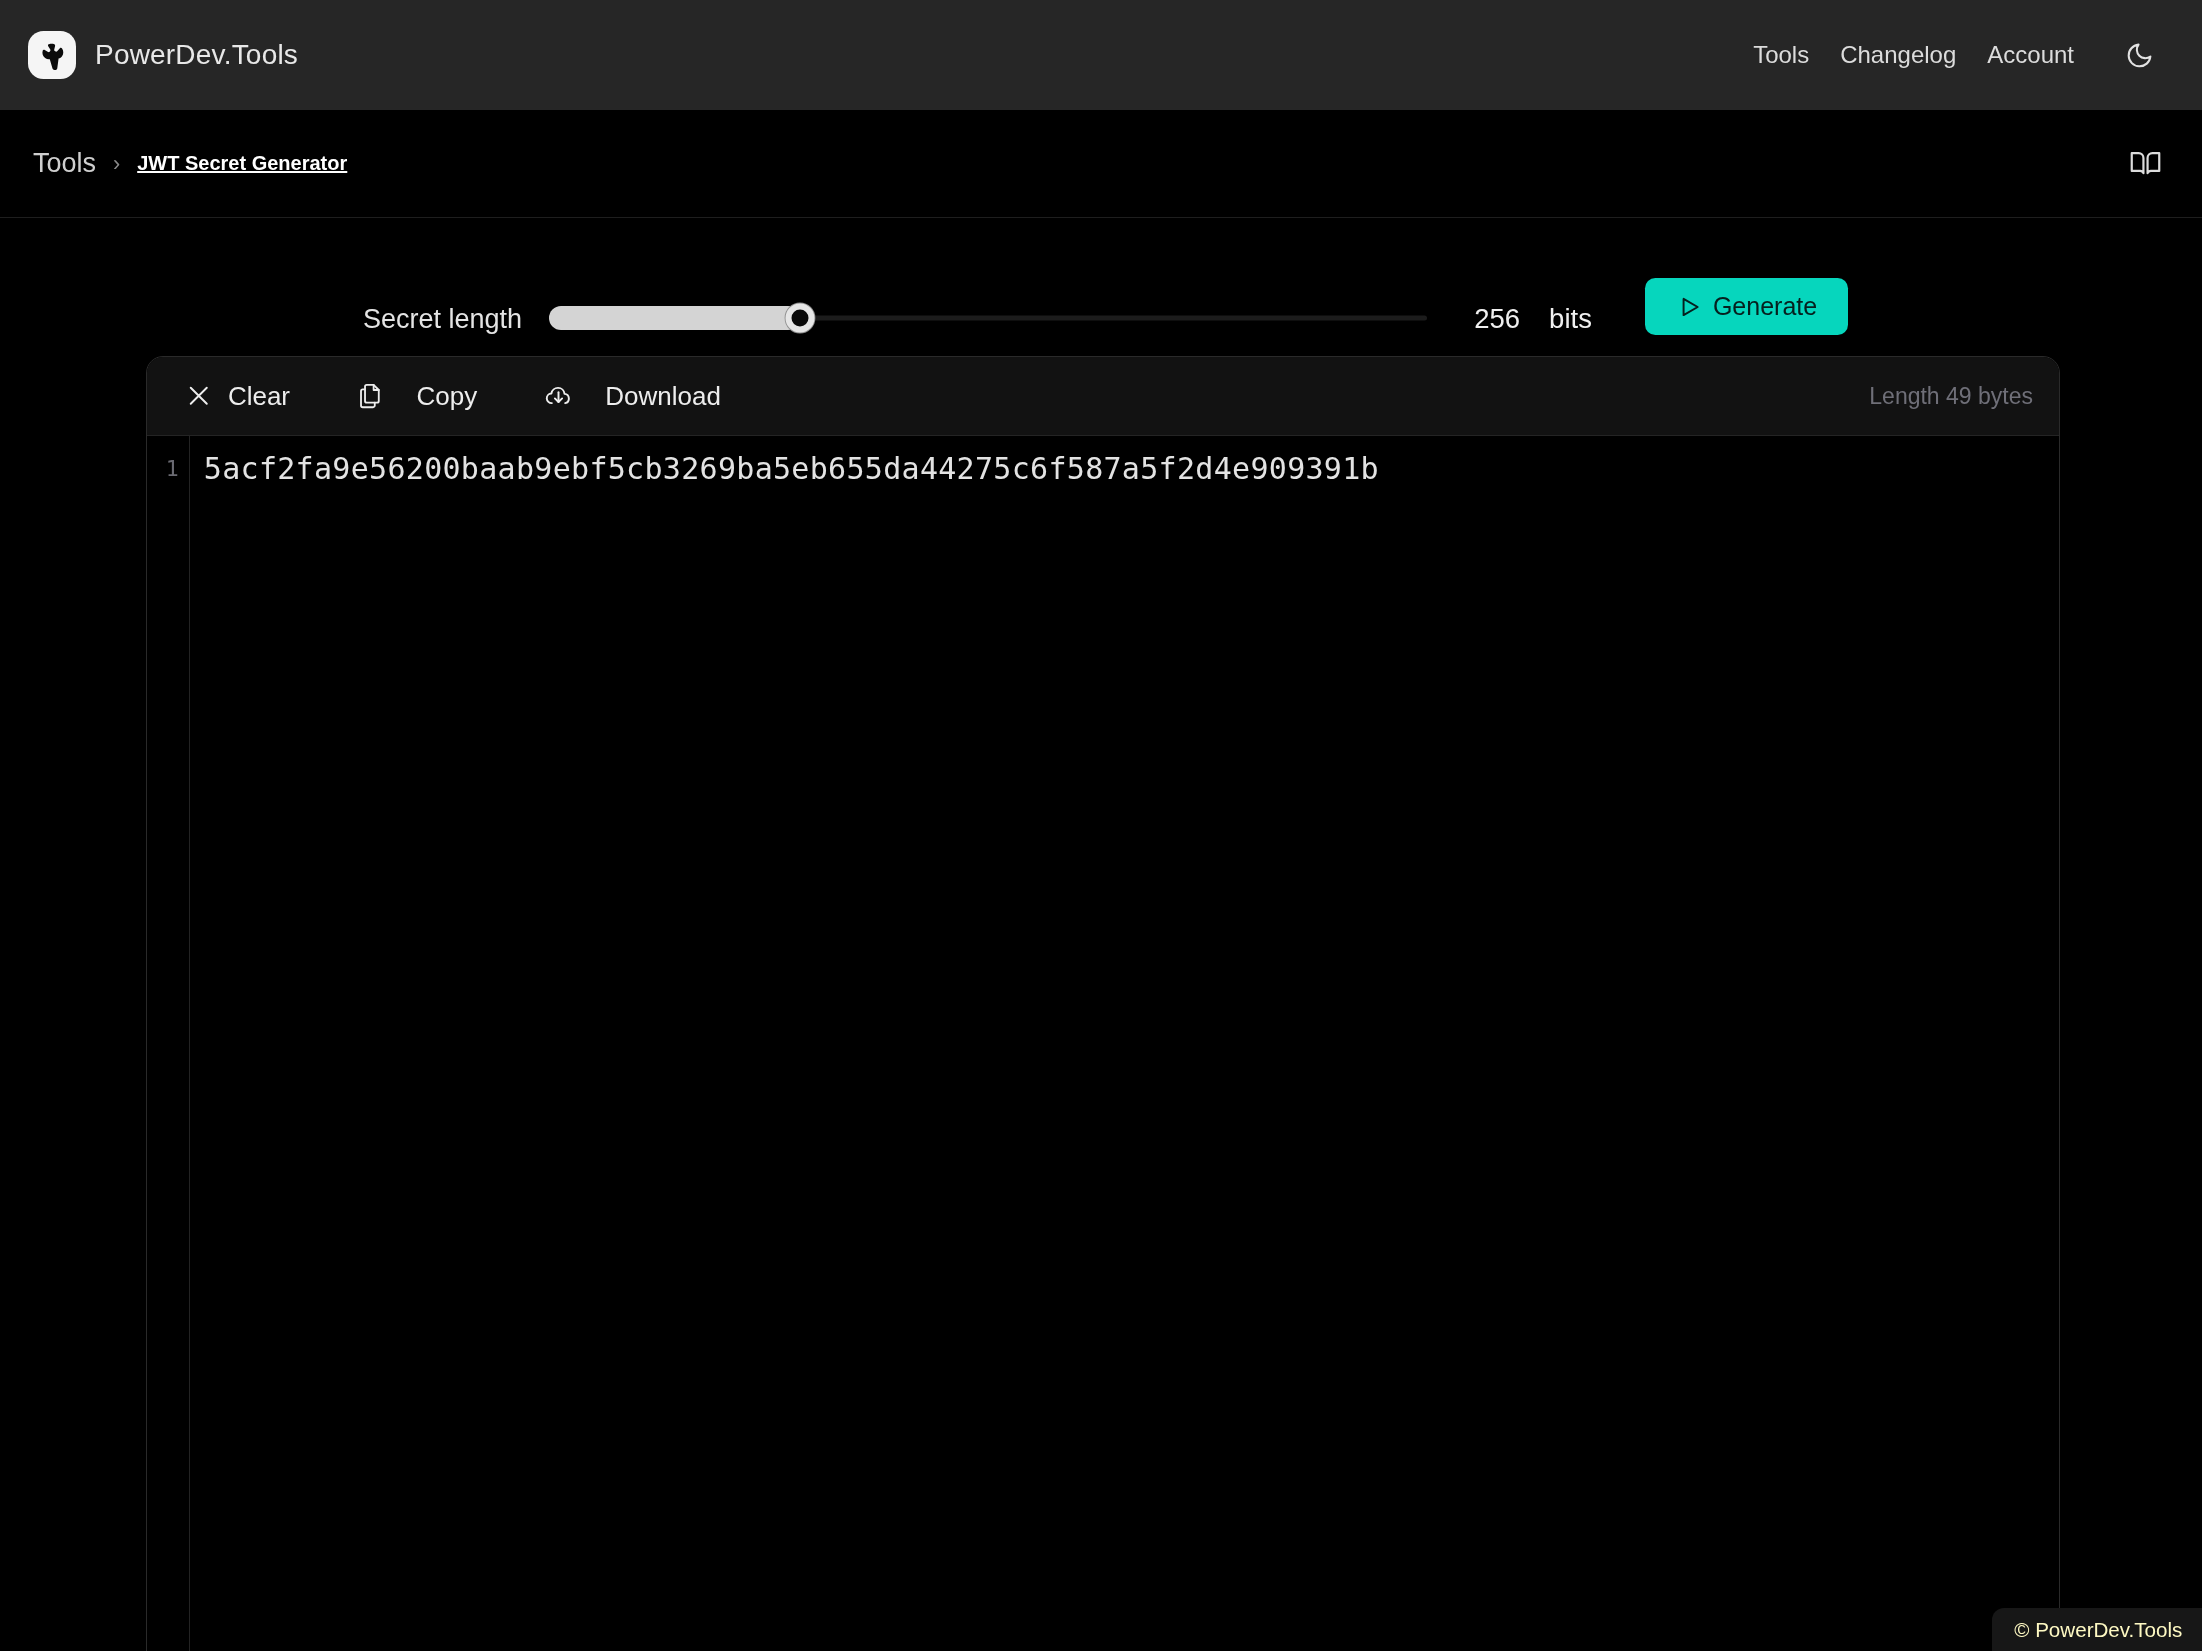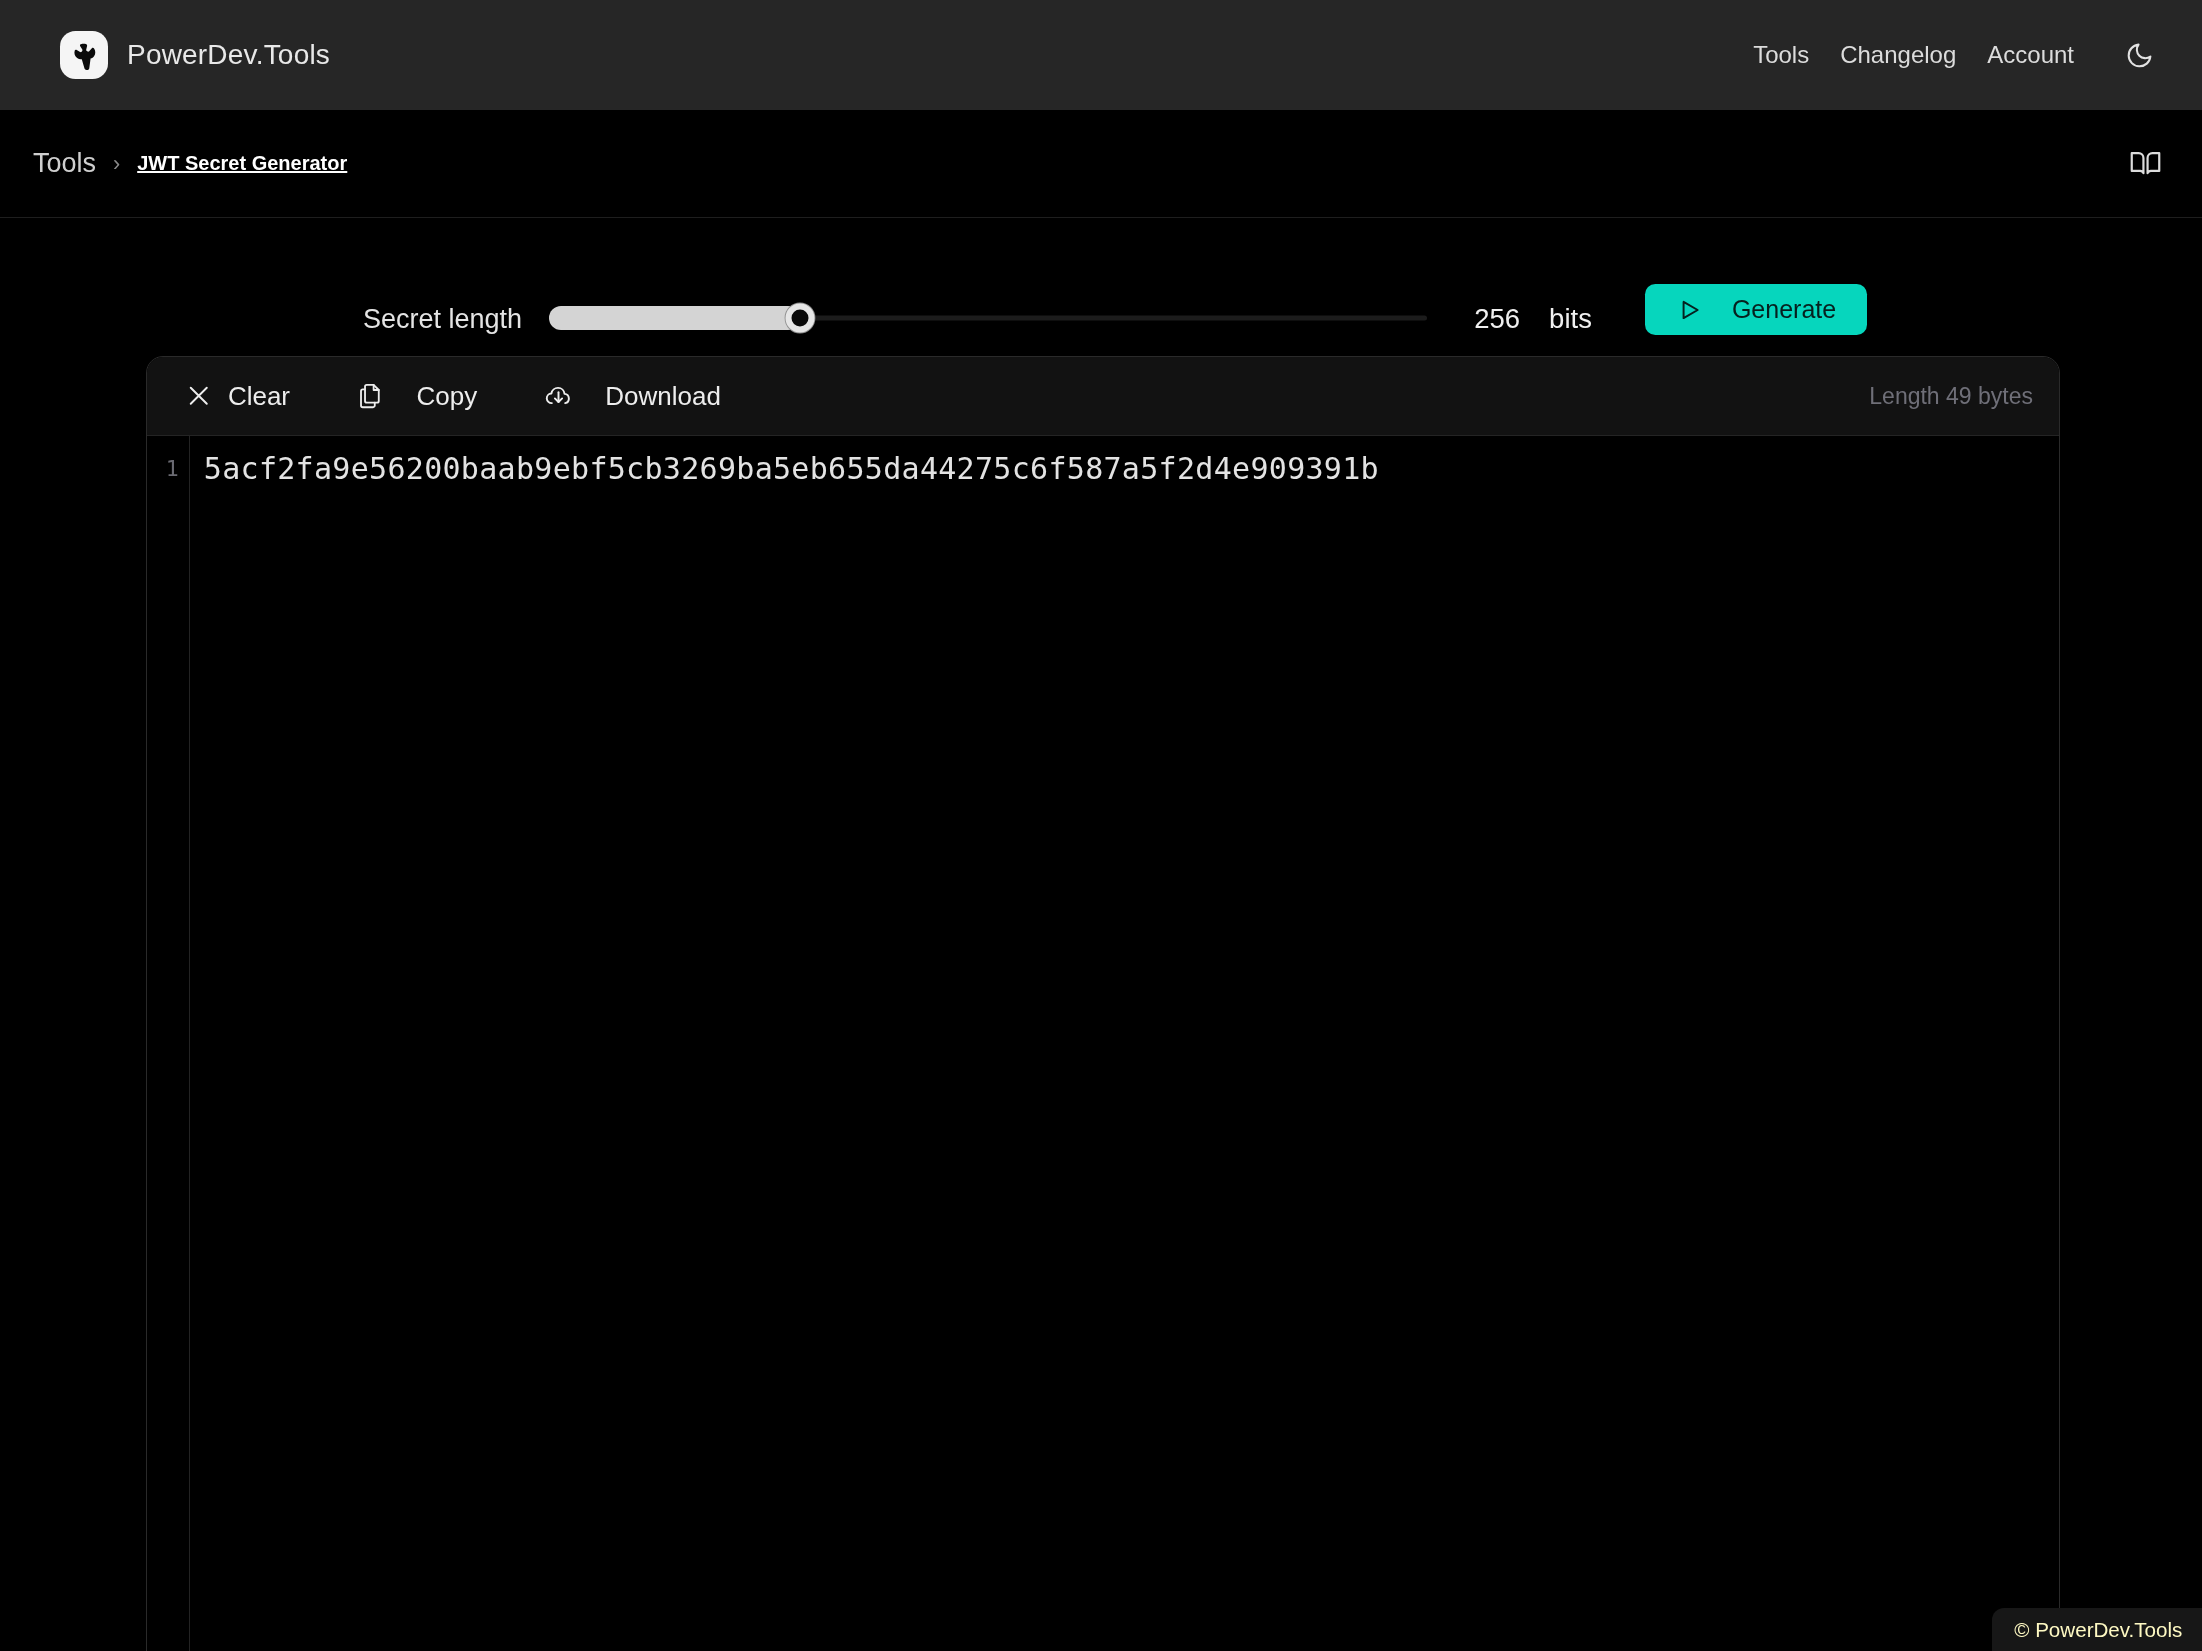--- a/index.html
+++ b/index.html
@@ -12,21 +12,21 @@
 
   
   .navbar {
     position: absolute; top: 0; left: 0;
     width: 2203px; height: 110px;
     background: #262626;
     display: flex; align-items: center;
   }
   .brand {
     display: flex; align-items: center; gap: 19px;
-    margin-left: 60px;
+    margin-left: 28px;
   }
   .brand-logo {
     width: 48px; height: 48px;
     background: #f5f5f5;
     border-radius: 15.5px;
     display: flex; align-items: center; justify-content: center;
   }
   .brand-name {
     font-size: 28px;
     color: #e8e8e8;
@@ -130,26 +130,26 @@
     font-size: 27.5px; color: #efefef;
     margin-left: 40px;
     min-width: 53px; text-align: right;
   }
   .ctl-unit {
     font-size: 27.5px; color: #efefef;
     margin-left: 29px;
   }
   .gen-btn {
     margin-left: 53px;
-    height: 51px;
+    height: 57px;
     padding: 0 31px;
     background: #06d6bd;
     border: none;
     border-radius: 10.3px;
-    display: flex; align-items: center; gap: 30px;
+    display: flex; align-items: center; gap: 11px;
     cursor: pointer;
   }
   .gen-btn-label {
     font-size: 25px; color: #06201e;
     font-family: "Liberation Sans", sans-serif;
   }
 
   
   .panel {
     position: absolute;

